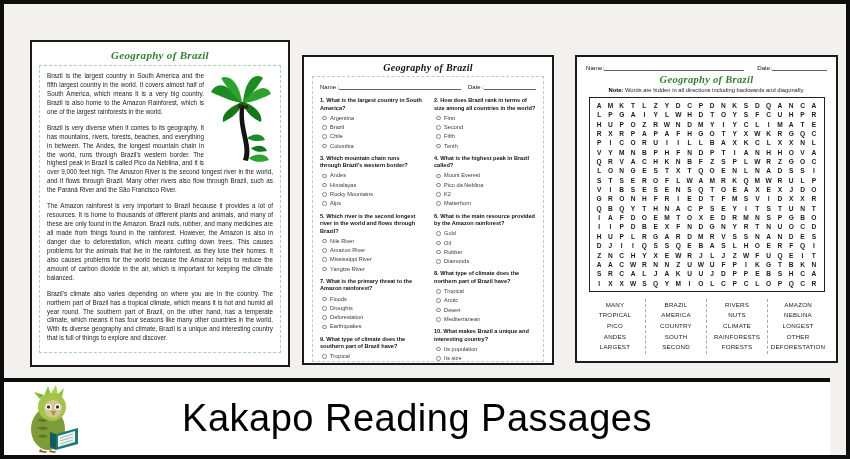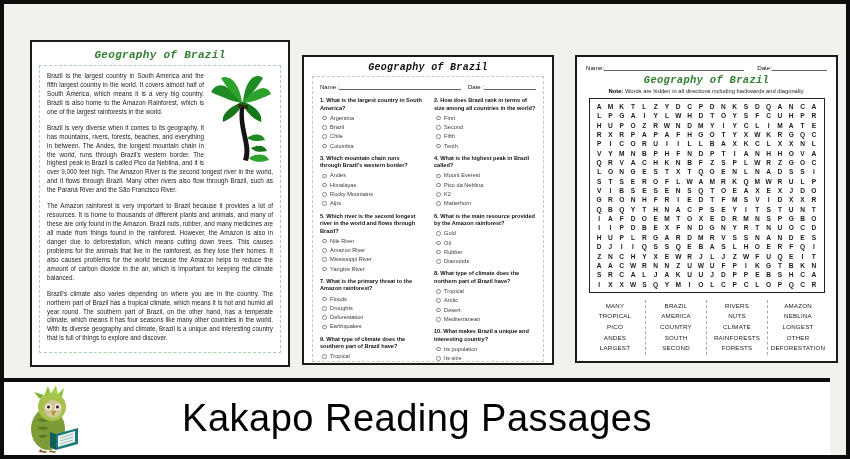--- a/index.html
+++ b/index.html
@@ -8,21 +8,21 @@
     background:#f2f1ee;font-family:"Liberation Sans",sans-serif;
   }
   .frame{position:absolute;inset:0;border:4px solid #0d0d0d;z-index:20;pointer-events:none;}
 
   .page{position:absolute;background:#ffffff;border:2px solid #1b1b1b;box-sizing:border-box;overflow:hidden;}
   #page1{left:30px;top:40px;width:260px;height:327px;}
   #page2{left:302px;top:55px;width:252px;height:310px;}
   #page3{left:575px;top:55px;width:263px;height:308px;}
 
   .script-title{
-    font-family:Liberation Mono, monospace;font-style:italic;font-weight:bold;
+    font-family:Liberation Serif, serif;font-style:italic;font-weight:bold;
     text-align:center;letter-spacing:.3px;
   }
   #page1 .script-title{color:#338033;font-size:11px;margin:7px 0 4px;}
   #page2 .script-title{color:#111;font-size:10px;margin:5px 0 3px;}
   #page3 .script-title{color:#338033;font-size:10.5px;margin:3px 0 2px;}
 
   
   .passage-box{
     margin:0 7px;border:1px dashed #a9d3a9;padding:6px 7px;
     font-size:6.3px;line-height:1.42;text-align:justify;color:#222;

